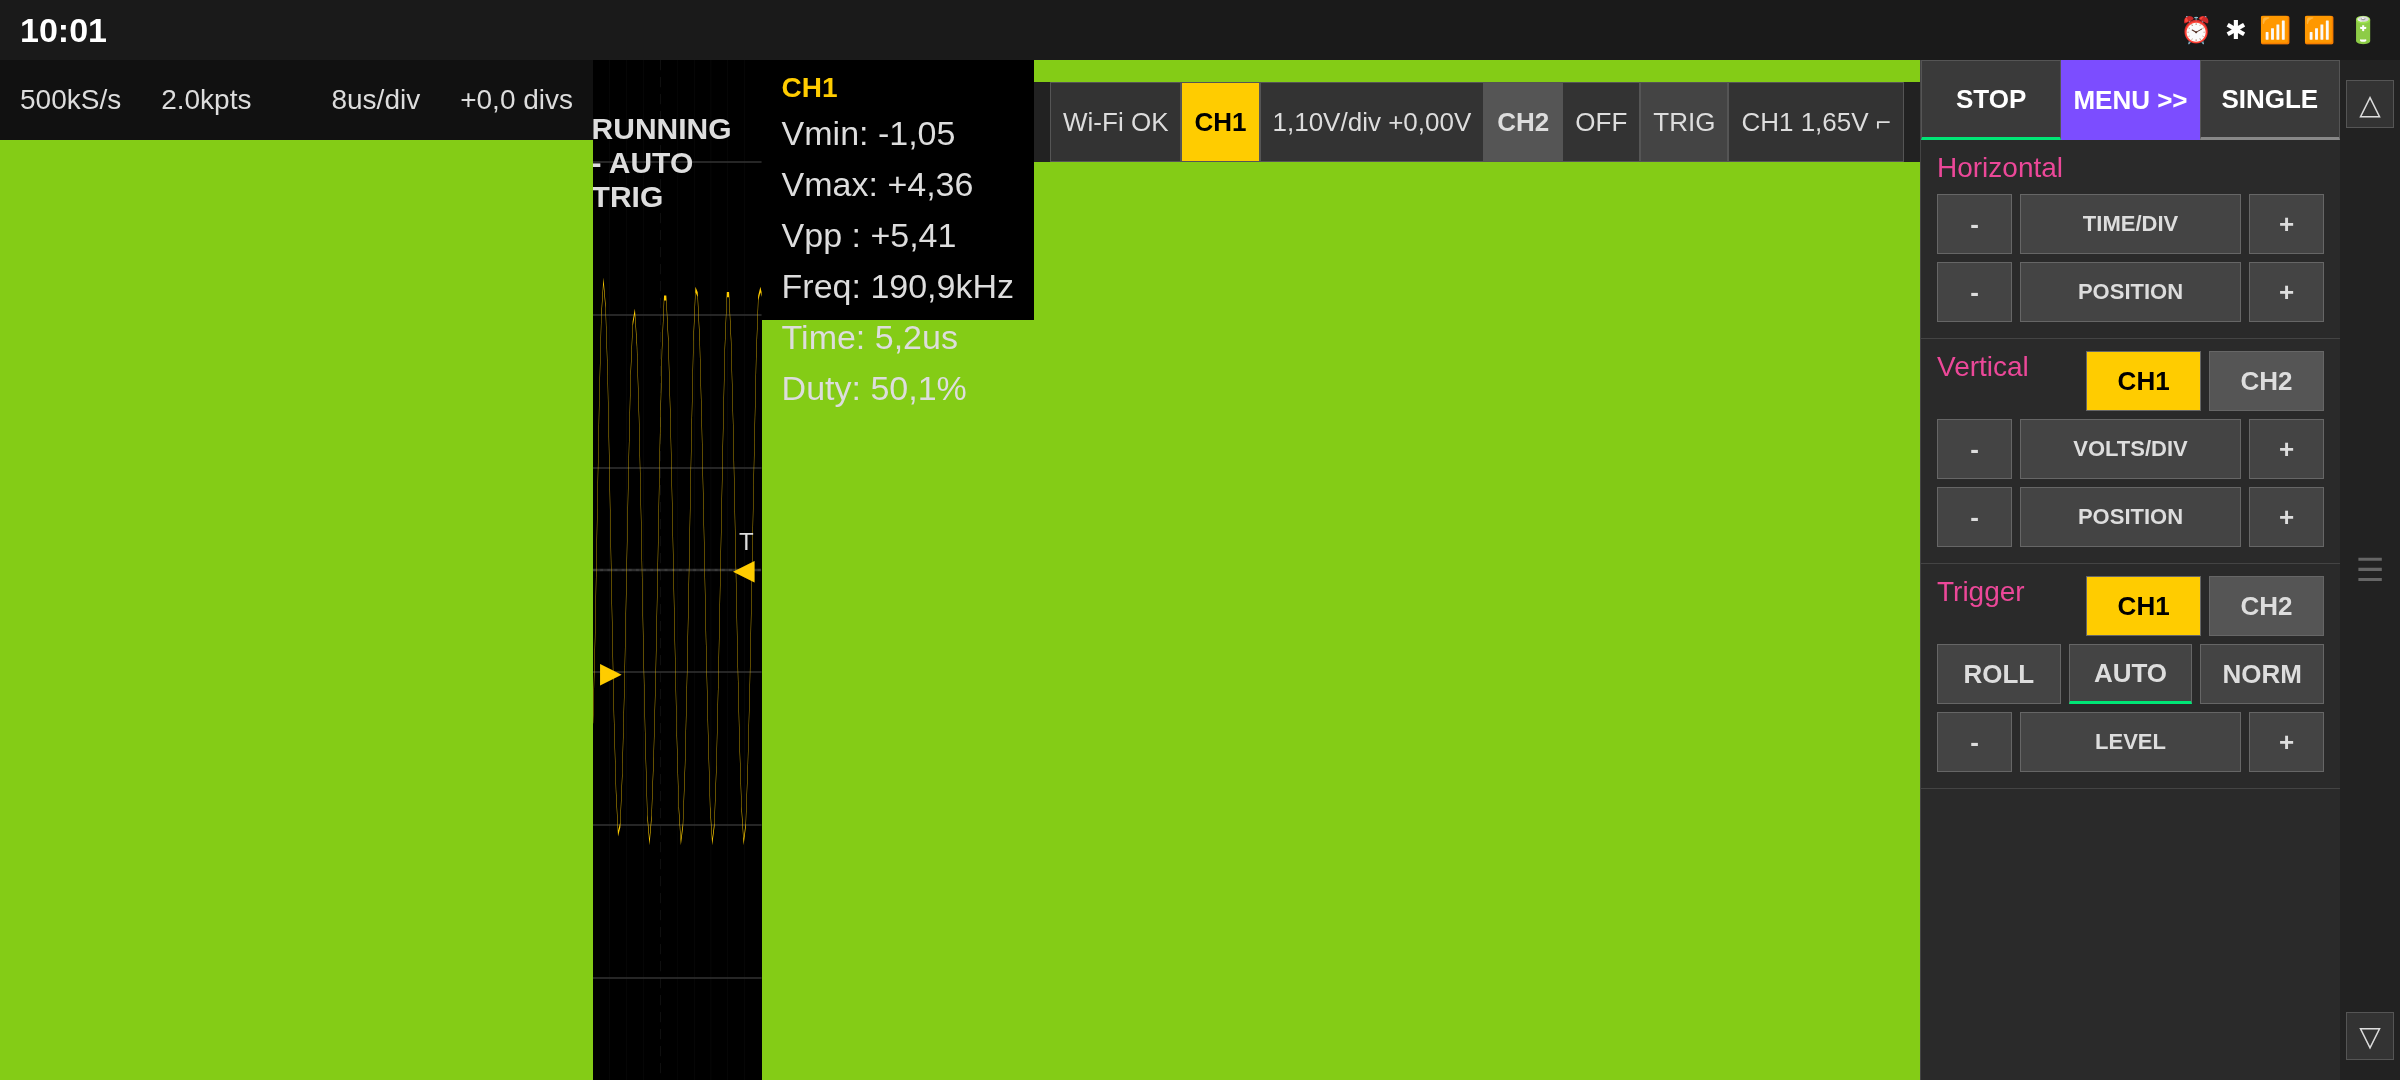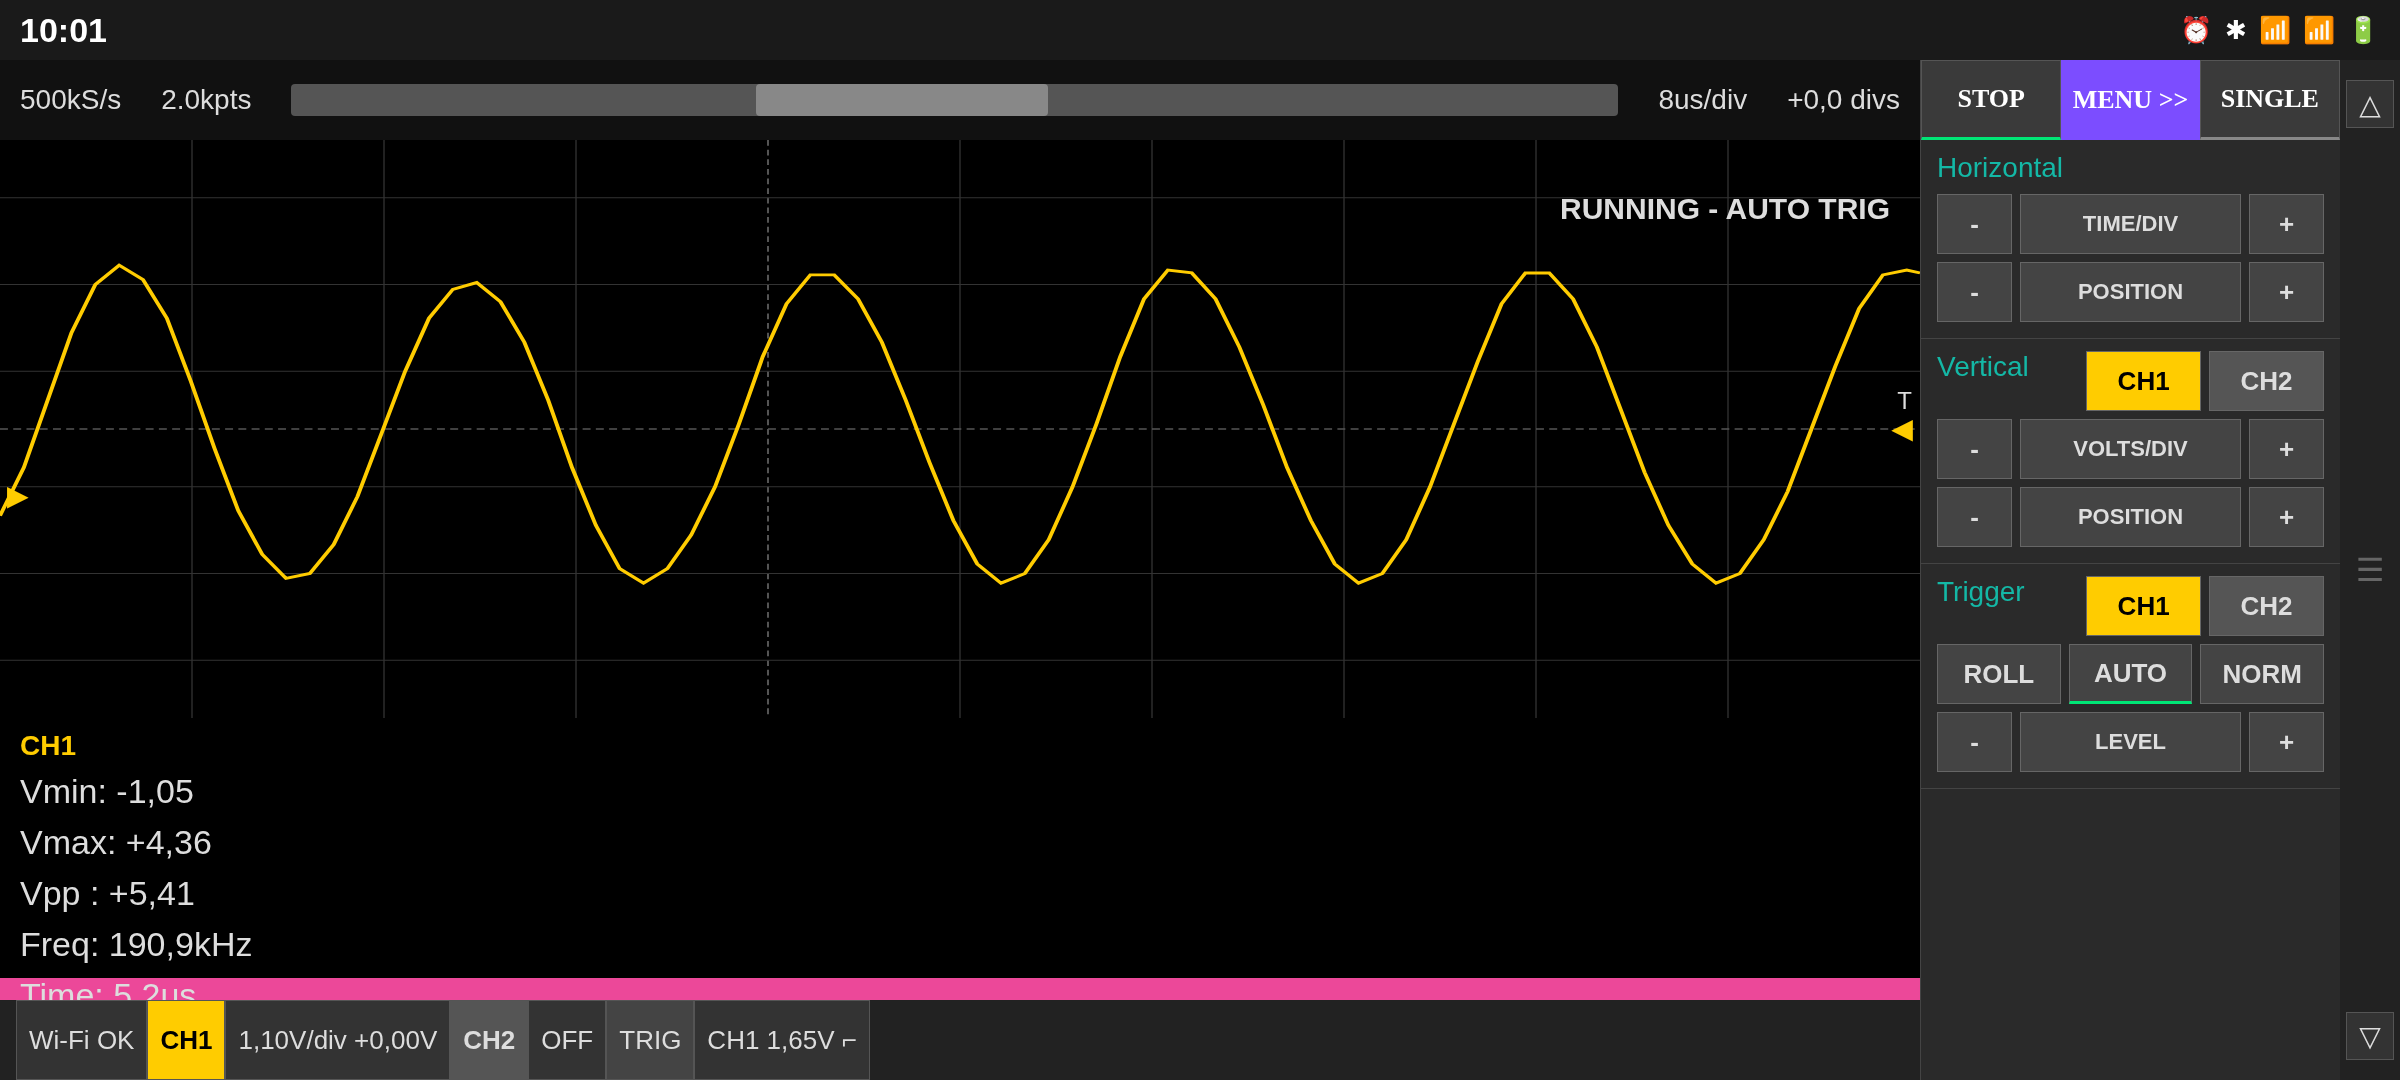--- a/index.html
+++ b/index.html
@@ -39,23 +39,23 @@
     
     .main-content {
       display: flex;
       flex: 1;
       overflow: hidden;
     }
 
     
     .scope-area {
       display: flex;
-      flex-direction: column;
+      flex-direction: row;
       flex: 1;
-      background: #ec4899;
+      background: #84cc16;
     }
 
     
     .scope-toolbar {
       background: #111;
       display: flex;
       align-items: center;
       padding: 0 20px;
       height: 80px;
       gap: 40px;
@@ -198,33 +198,32 @@
       flex: 1;
       display: flex;
       align-items: center;
       justify-content: center;
       font-size: 26px;
       font-weight: bold;
       color: white;
       background: #3a3a3a;
       border: 1px solid #555;
       cursor: pointer;
-      font-family: Liberation Serif, serif;
     }
     .rp-btn.stop { color: white; border-bottom: 3px solid #00e676; }
     .rp-btn.single { color: white; border-bottom: 3px solid #888; }
     .rp-btn.menu { background: #7c4dff; border: none; }
 
     
     .rp-section {
       padding: 12px 16px 8px;
       border-bottom: 1px solid #444;
     }
     .rp-section-title {
-      color: #14b8a6;
+      color: #ec4899;
       font-size: 28px;
       margin-bottom: 10px;
     }
     .rp-row {
       display: flex;
       gap: 8px;
       margin-bottom: 8px;
     }
     .rp-control-btn {
       flex: 1;

